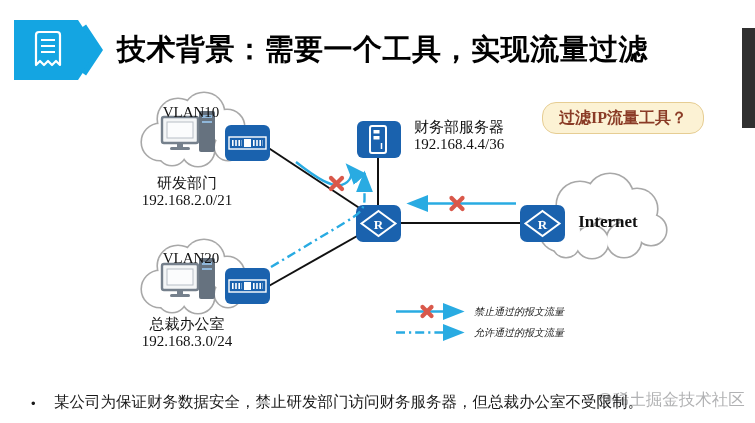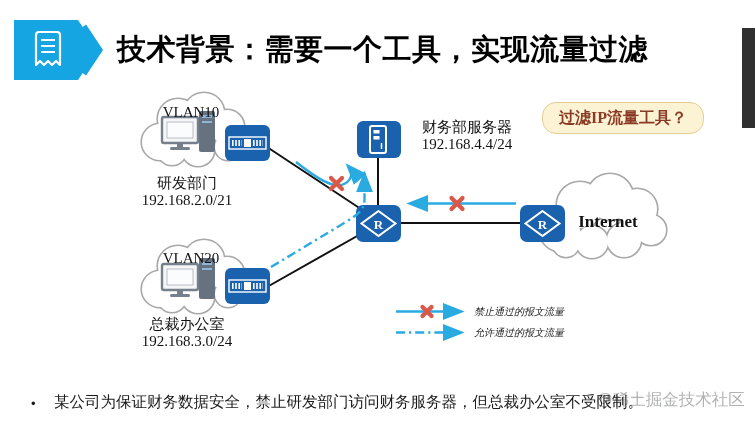--- a/index.html
+++ b/index.html
@@ -159,23 +159,23 @@
   <div class="lbl serif" style="left:141px;top:250px;width:100px;">VLAN20</div>
 
   <div class="lbl serif" style="left:125px;top:175px;width:124px;">
     <div>研发部门</div>
     <div class="ip">192.168.2.0/21</div>
   </div>
   <div class="lbl serif" style="left:125px;top:316px;width:124px;">
     <div>总裁办公室</div>
     <div class="ip">192.168.3.0/24</div>
   </div>
-  <div class="lbl serif" style="left:402px;top:119px;width:114px;padding-left:8px;">
+  <div class="lbl serif" style="left:402px;top:119px;width:114px;">
     <div>财务部服务器</div>
-    <div class="ip">192.168.4.4/24</div>
+    <div class="ip">192.168.4.4/36</div>
   </div>
 
   <div class="lbl serif inet">Internet</div>
 
   <div class="abs note serif">过滤IP流量工具？</div>
 
   <div class="legend-lbl" style="left:474px;top:305px;">禁止通过的报文流量</div>
   <div class="legend-lbl" style="left:474px;top:326px;">允许通过的报文流量</div>
 
   <div class="abs bullet">•</div>

